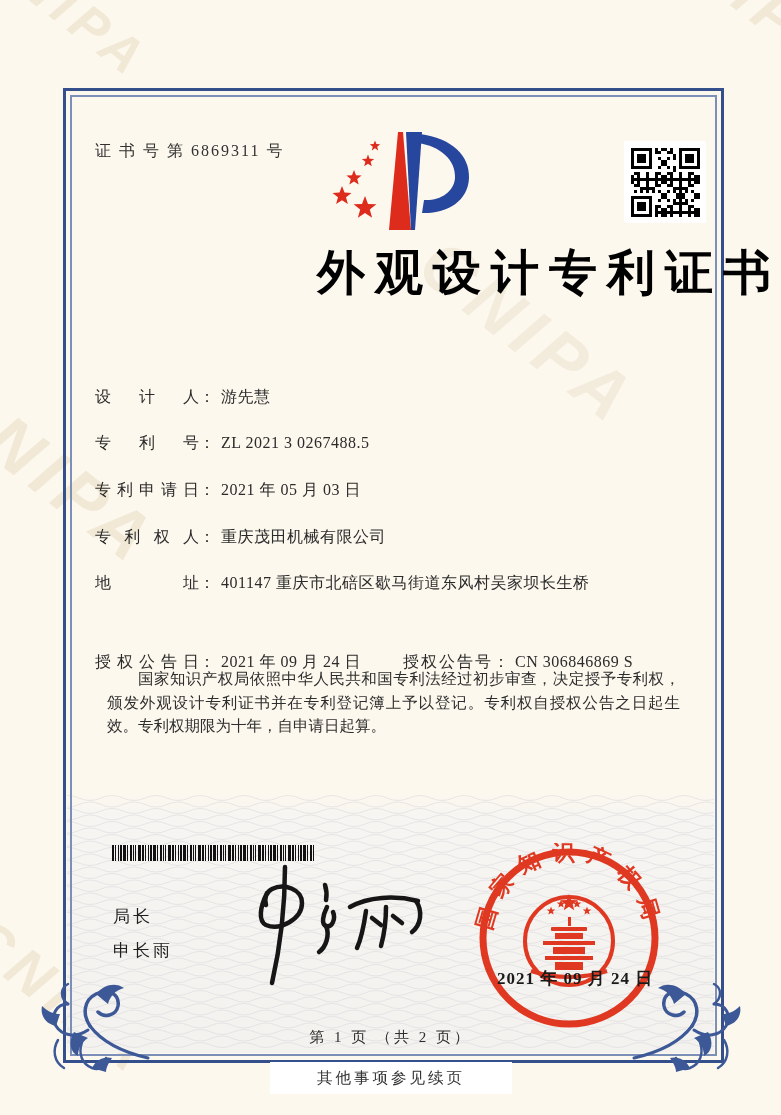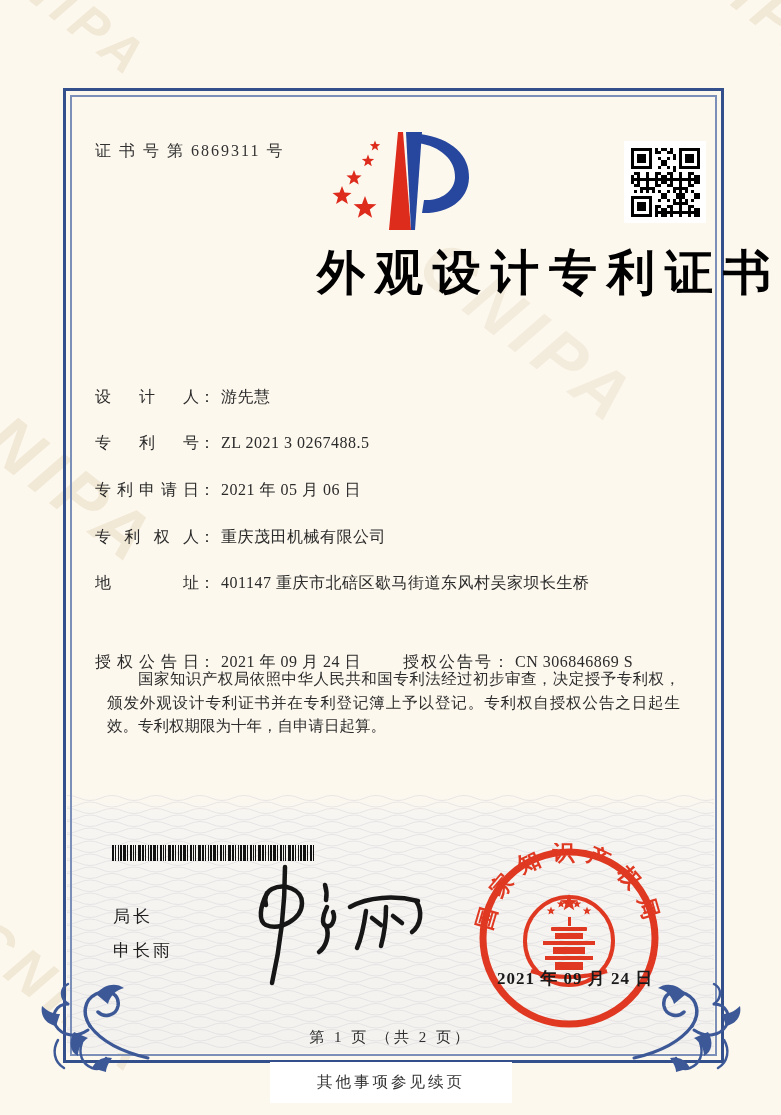--- a/index.html
+++ b/index.html
@@ -88,21 +88,21 @@
   .seal-date{
     position:absolute;left:486px;top:967px;width:178px;text-align:center;z-index:4;
     font-size:17px;font-weight:600;letter-spacing:1px;color:#1a1a1a;
   }
   
   .page-num{
     position:absolute;left:0;top:1028px;width:100%;text-align:center;
     font-size:15px;letter-spacing:3px;color:#2e2e2e;z-index:2;
   }
   .cont-note{
-    position:absolute;left:270px;top:1062px;width:242px;height:41px;background:#ffffff;
+    position:absolute;left:270px;top:1062px;width:242px;height:32px;background:#ffffff;
     display:flex;align-items:center;justify-content:center;z-index:2;
     font-size:15.5px;letter-spacing:3px;color:#333;
   }
 </style>
 </head>
 <body>
 
 <div class="page">
 
   <span class="wm wm-1">CNIPA</span>
@@ -394,21 +394,21 @@
 
   <div class="doc-title">外观设计专利证书</div>
 
   <div class="field-row row-1">
     <span class="f-label">设计人</span><span class="f-colon">：</span><span class="f-value">游先慧</span>
   </div>
   <div class="field-row row-2">
     <span class="f-label">专利号</span><span class="f-colon">：</span><span class="f-value">ZL 2021 3 0267488.5</span>
   </div>
   <div class="field-row row-3">
-    <span class="f-label">专利申请日</span><span class="f-colon">：</span><span class="f-value">2021 年 05 月 06 日</span>
+    <span class="f-label">专利申请日</span><span class="f-colon">：</span><span class="f-value">2021 年 05 月 03 日</span>
   </div>
   <div class="field-row row-4">
     <span class="f-label">专利权人</span><span class="f-colon">：</span><span class="f-value">重庆茂田机械有限公司</span>
   </div>
   <div class="field-row row-5">
     <span class="f-label">地址</span><span class="f-colon">：</span><span class="f-value">401147 重庆市北碚区歇马街道东风村吴家坝长生桥</span>
   </div>
   <div class="field-row row-6">
     <span class="f-label">授权公告日</span><span class="f-colon">：</span><span class="f-value">2021 年 09 月 24 日</span><span class="pair2"><span class="f-label">授权公告号</span><span class="f-colon">：</span><span class="f-value">CN 306846869 S</span></span>
   </div>

